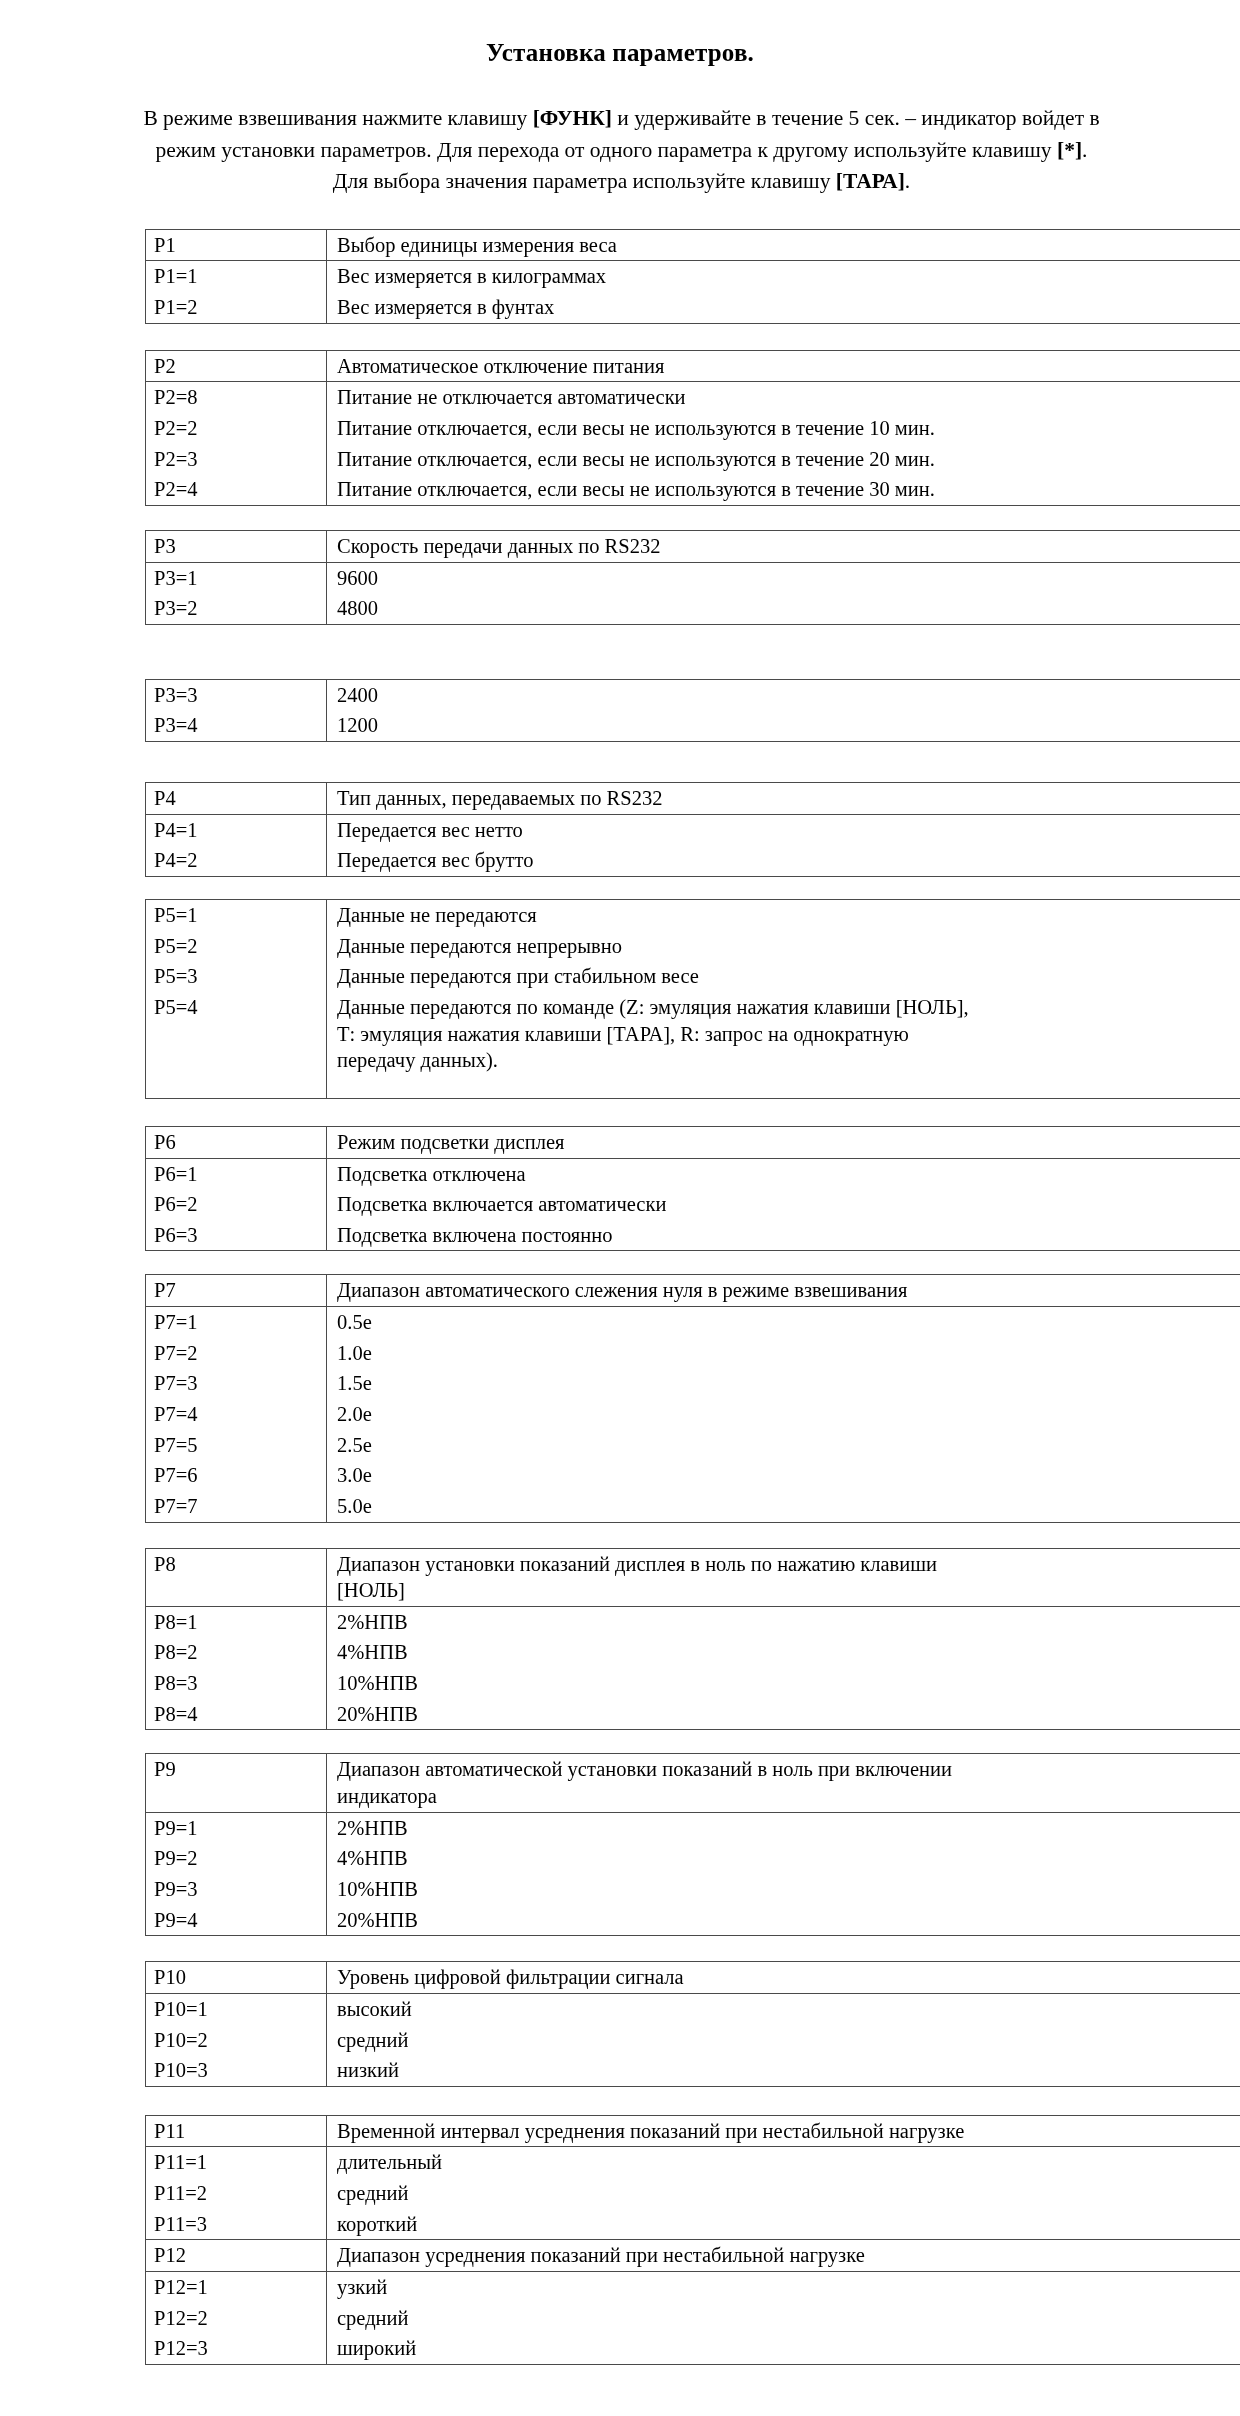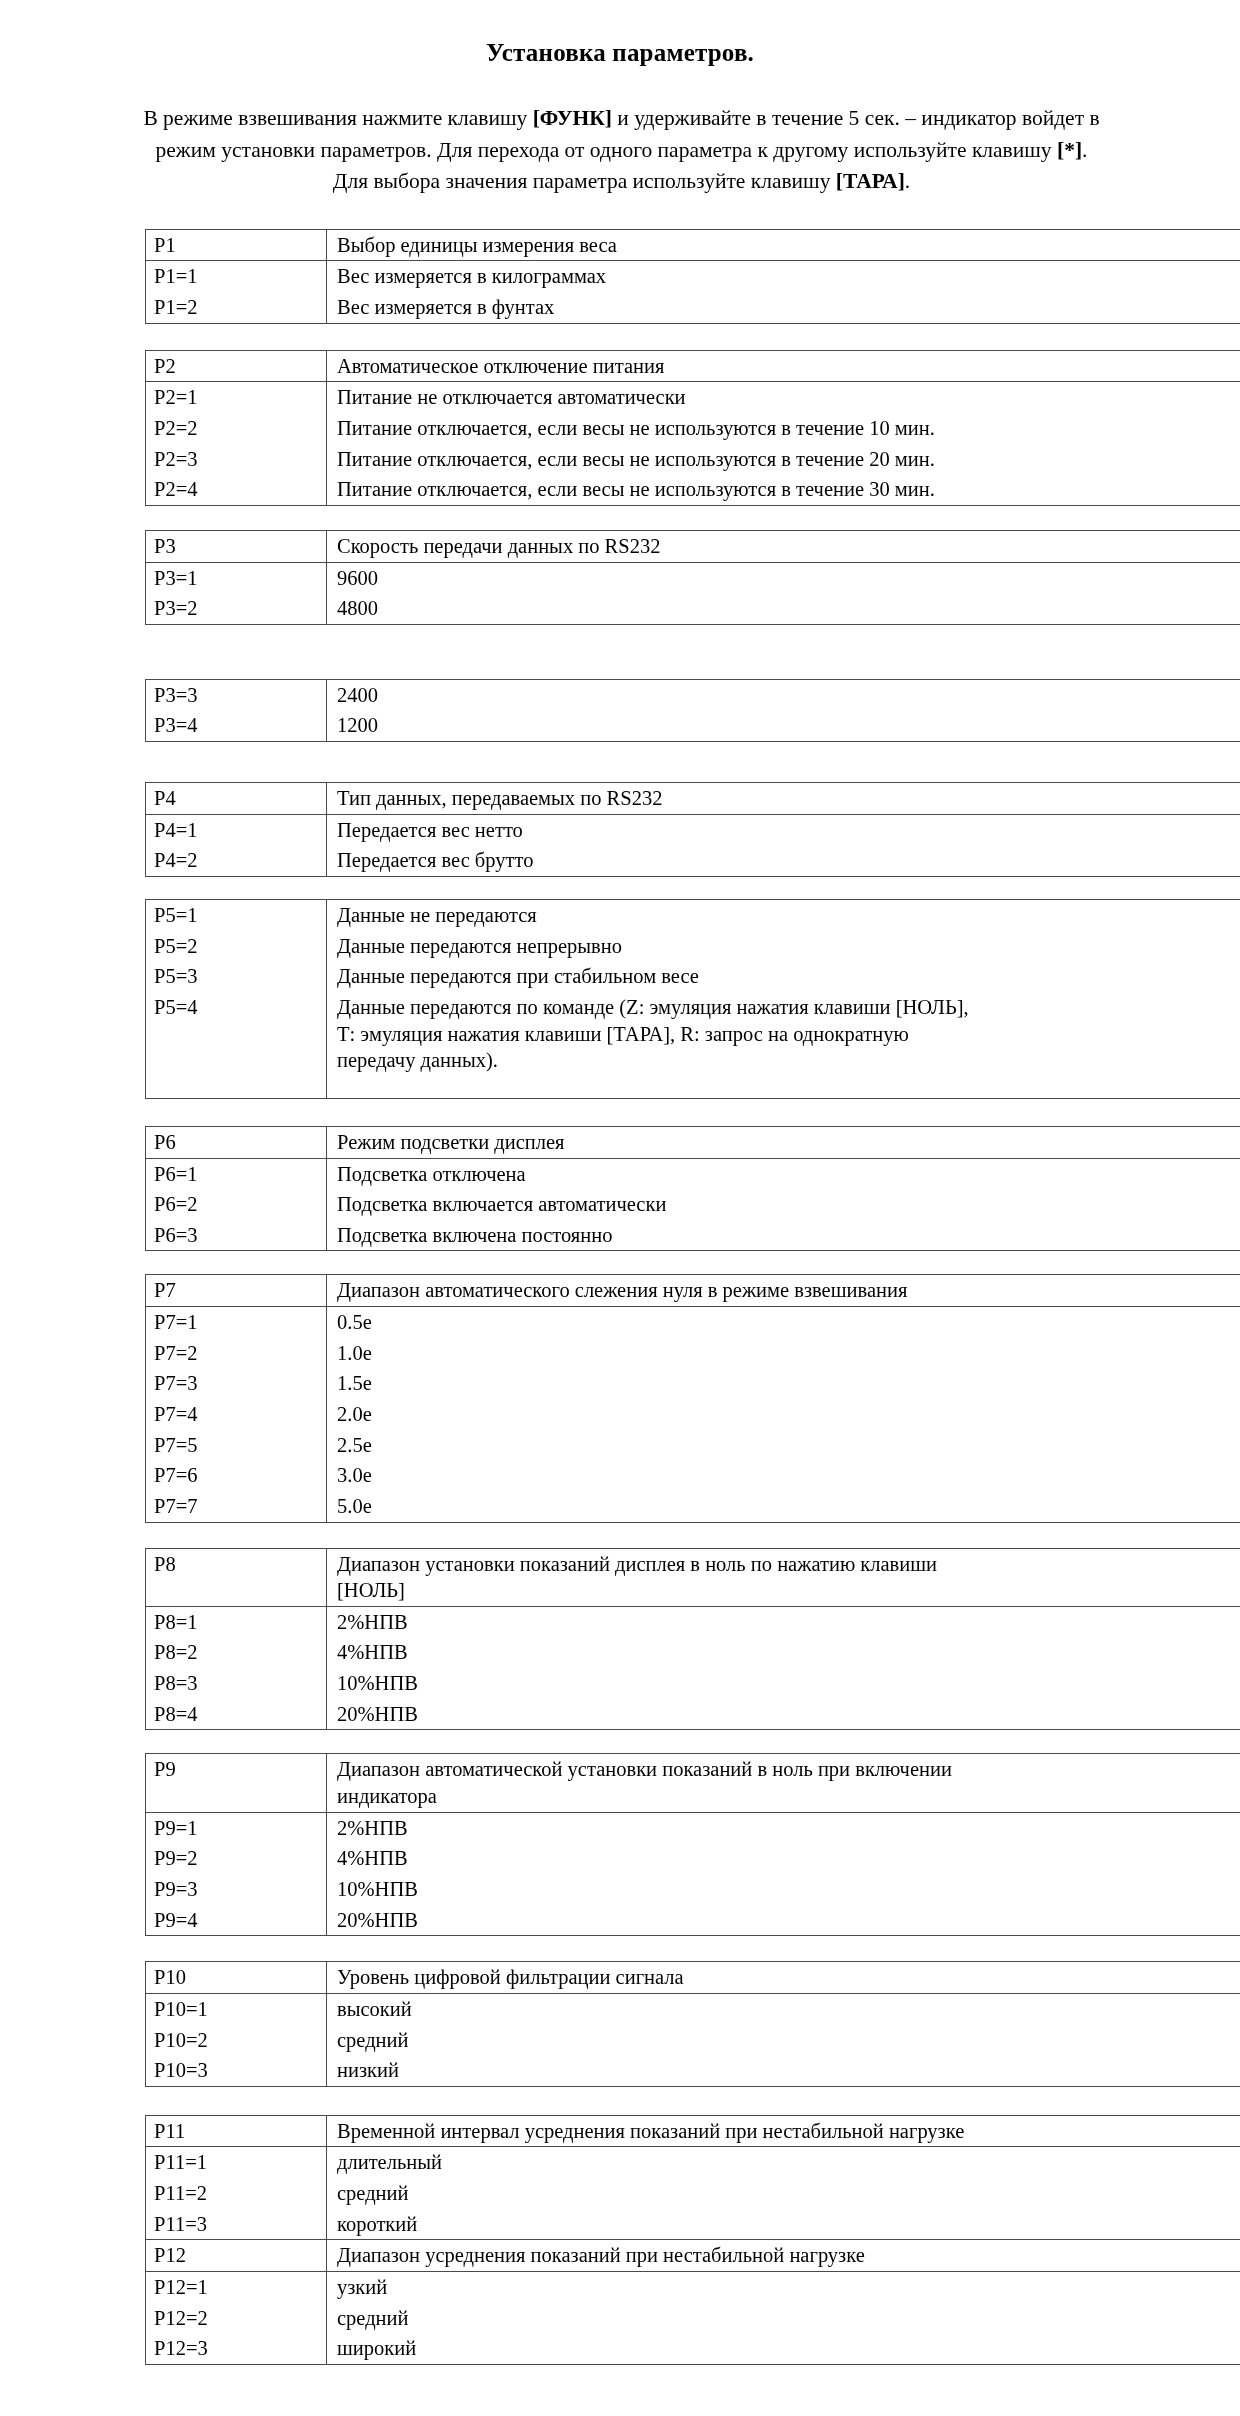--- a/index.html
+++ b/index.html
@@ -116,21 +116,21 @@
   <div class="gap-1"></div>
 
   <div class="tbl-wrap">
     <table class="param">
       <tbody>
           <tr class="hdr">
         <td class="k">P2</td>
         <td class="v">Автоматическое отключение питания</td>
       </tr>
       <tr>
-        <td class="k">P2=1</td>
+        <td class="k">P2=8</td>
         <td class="v">Питание не отключается автоматически</td>
       </tr>
       <tr>
         <td class="k">P2=2</td>
         <td class="v">Питание отключается, если весы не используются в течение 10 мин.</td>
       </tr>
       <tr>
         <td class="k">P2=3</td>
         <td class="v">Питание отключается, если весы не используются в течение 20 мин.</td>
       </tr>

